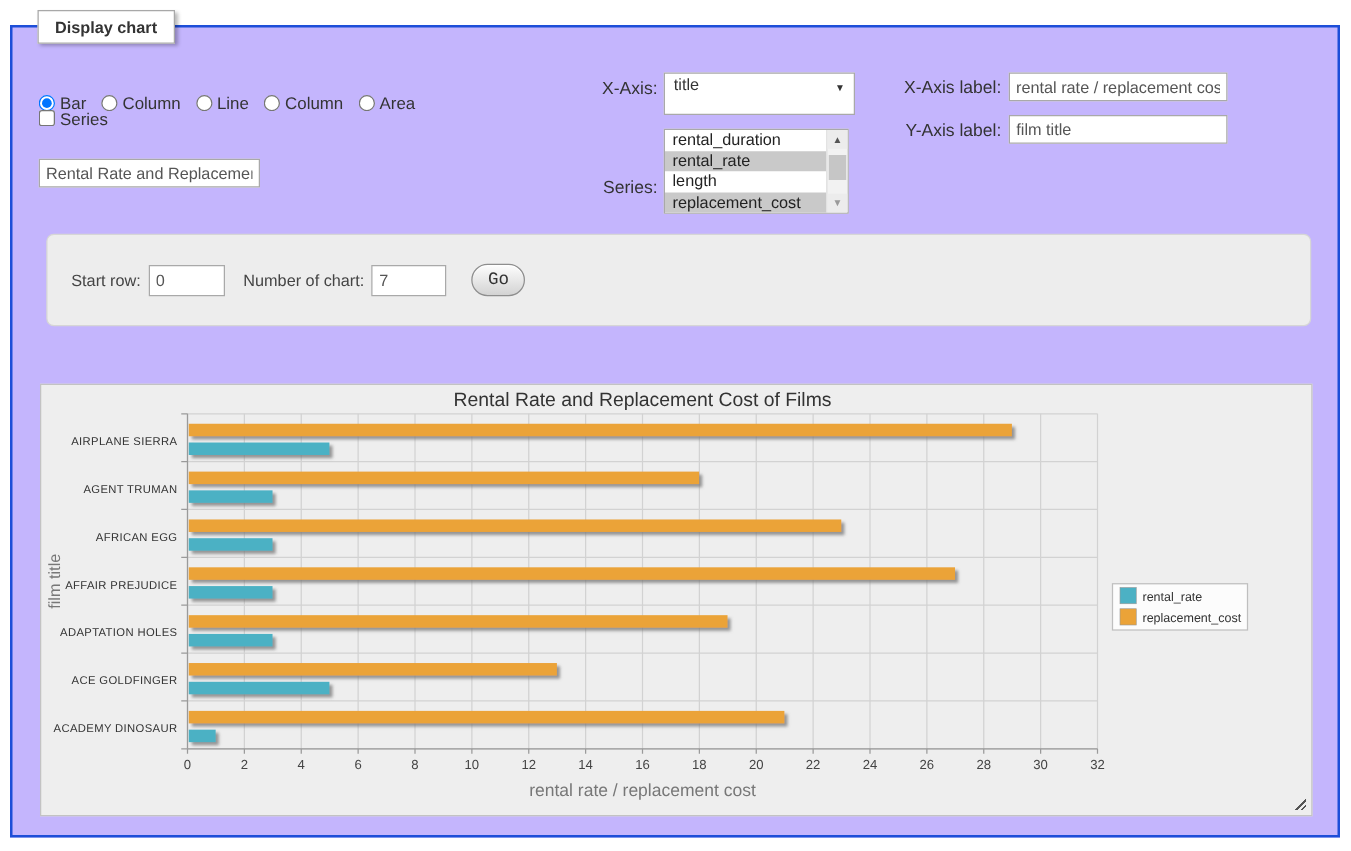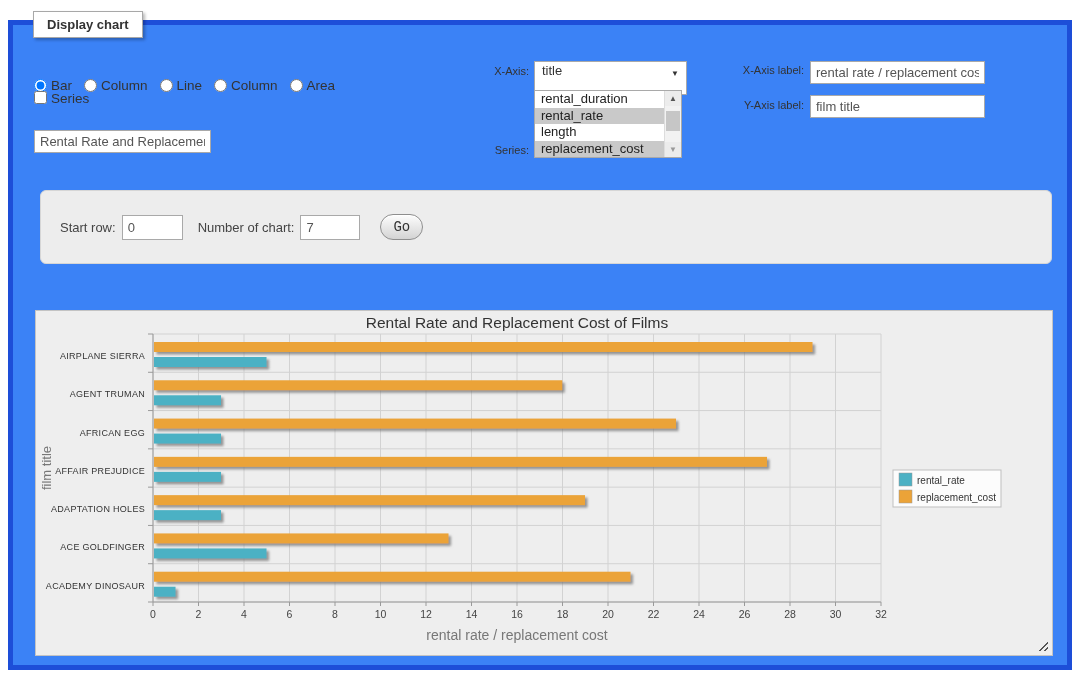--- a/index.html
+++ b/index.html
@@ -1,26 +1,26 @@
 <!DOCTYPE html>
 <html><head>
 <meta charset="utf-8">
 <style>
   * { box-sizing: border-box; margin: 0; padding: 0; }
   body { margin: 0; background: #fff; font-family: "Liberation Sans", sans-serif; }
   .page { position: relative; width: 1081px; height: 681px; background: #fff; overflow: hidden; }
 
   .fieldset { position: absolute; left: 8px; top: 20px; width: 1064px; height: 650px;
-              border: 5px solid #1d4ed8; background: #3b82f6; }
+              border: 2px solid #1d4ed8; background: #c4b5fd; }
   .fieldset-legend { position: absolute; left: 20px; top: -14px; background: #fff;
               border: 1px solid #a8a8a8; box-shadow: 2px 2px 3px rgba(0,0,0,.28);
               padding: 5px 13px; font-size: 13px; font-weight: bold; color: #333; }
 
   .abs { position: absolute; }
-  .form-label { font-size: 11px; color: #333; white-space: nowrap; }
+  .form-label { font-size: 14px; color: #333; white-space: nowrap; }
   .right-label { text-align: right; }
 
   .radio-row { display: flex; align-items: center; gap: 12px; }
   .radio-item, .check-item { display: flex; align-items: center; gap: 4px; font-size: 13.5px; color: #333; }
   .radio-item input, .check-item input { width: 13px; height: 13px; margin: 0; }
 
   .txt { border: 1px solid #a9a9a9; height: 23px; font-size: 13px; color: #555;
          padding: 0 5px; font-family: "Liberation Sans", sans-serif; background: #fff; }
 
   .select-box { border: 1px solid #a9a9a9; background: #fff; height: 24px; width: 153px;
@@ -96,21 +96,21 @@
 
     <input class="abs txt" style="left: 21px; top: 105px; width: 177px;" value="Rental Rate and Replacement Cost of Films">
 
     <div class="abs form-label right-label" style="left:446px; top:40px; width:70px;">X-Axis:</div>
     <div class="abs select-box" style="left:521px; top:36px;">
       <span>title</span>
       <span class="sel-arrow">▼</span>
     </div>
 
     <div class="abs form-label right-label" style="left:446px; top:119px; width:70px;">Series:</div>
-    <div class="abs series-list" style="left:521px; top:65px;">
+    <div class="abs series-list" style="left:521px; top:81px;">
       <div class="series-item">rental_duration</div>
       <div class="series-item selected">rental_rate</div>
       <div class="series-item">length</div>
       <div class="series-item selected">replacement_cost</div>
       <div class="list-scrollbar">
         <div class="sb-btn">▲</div>
         <div class="sb-track">
           <div class="sb-thumb"></div>
         </div>
         <div class="sb-btn down">▼</div>

